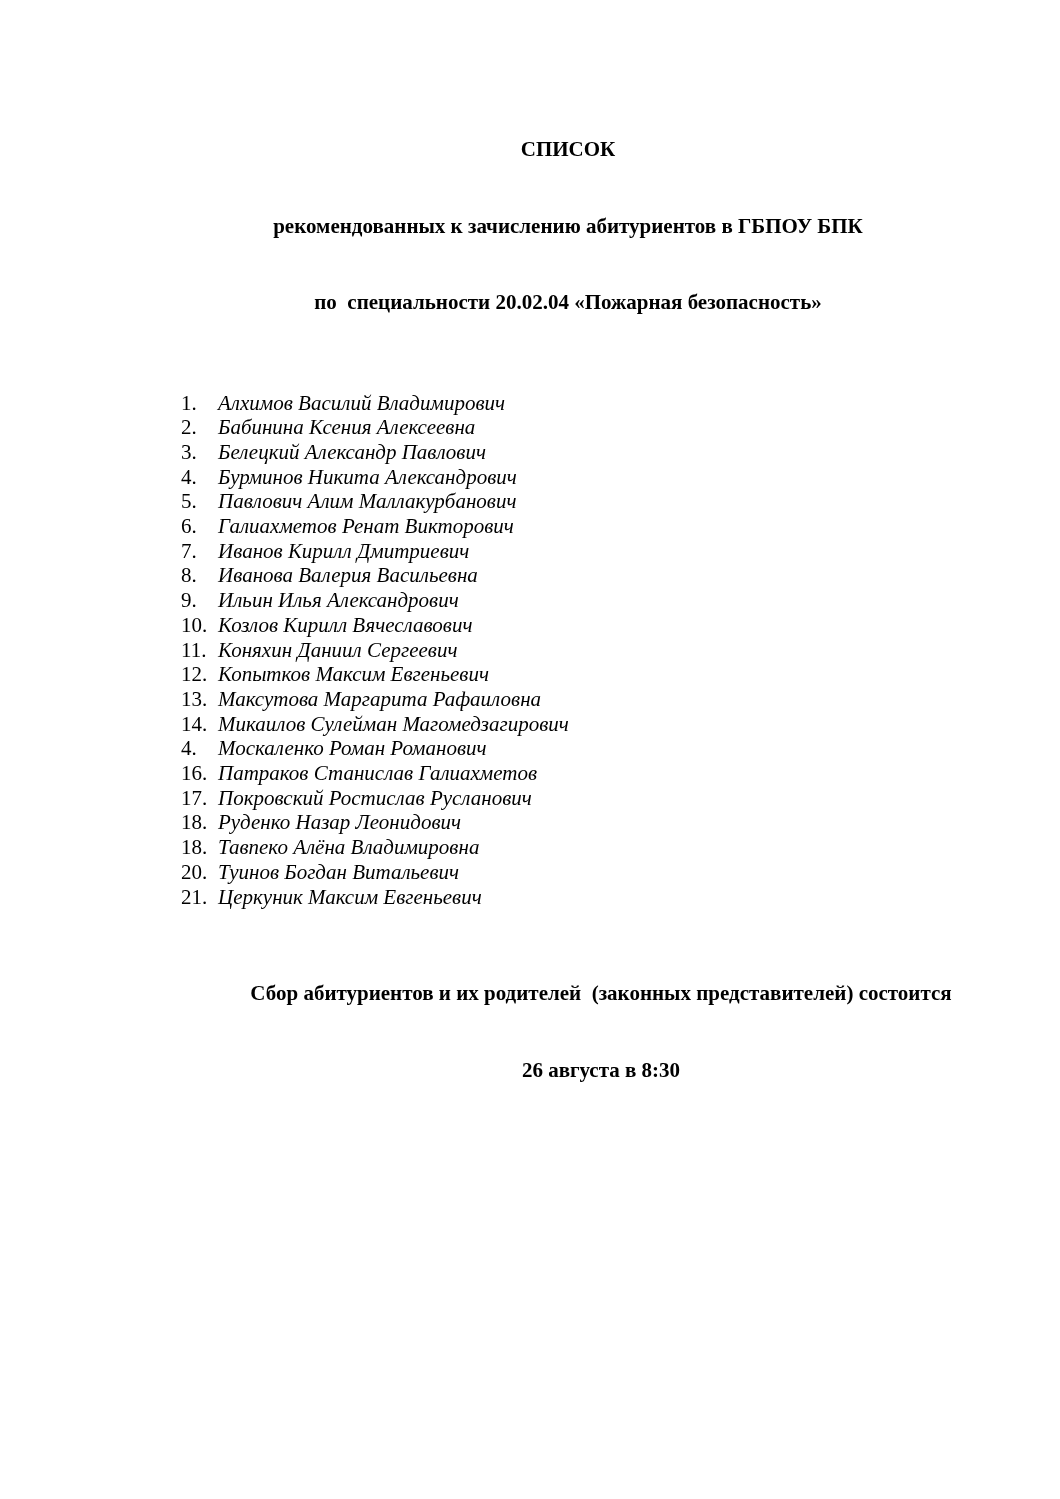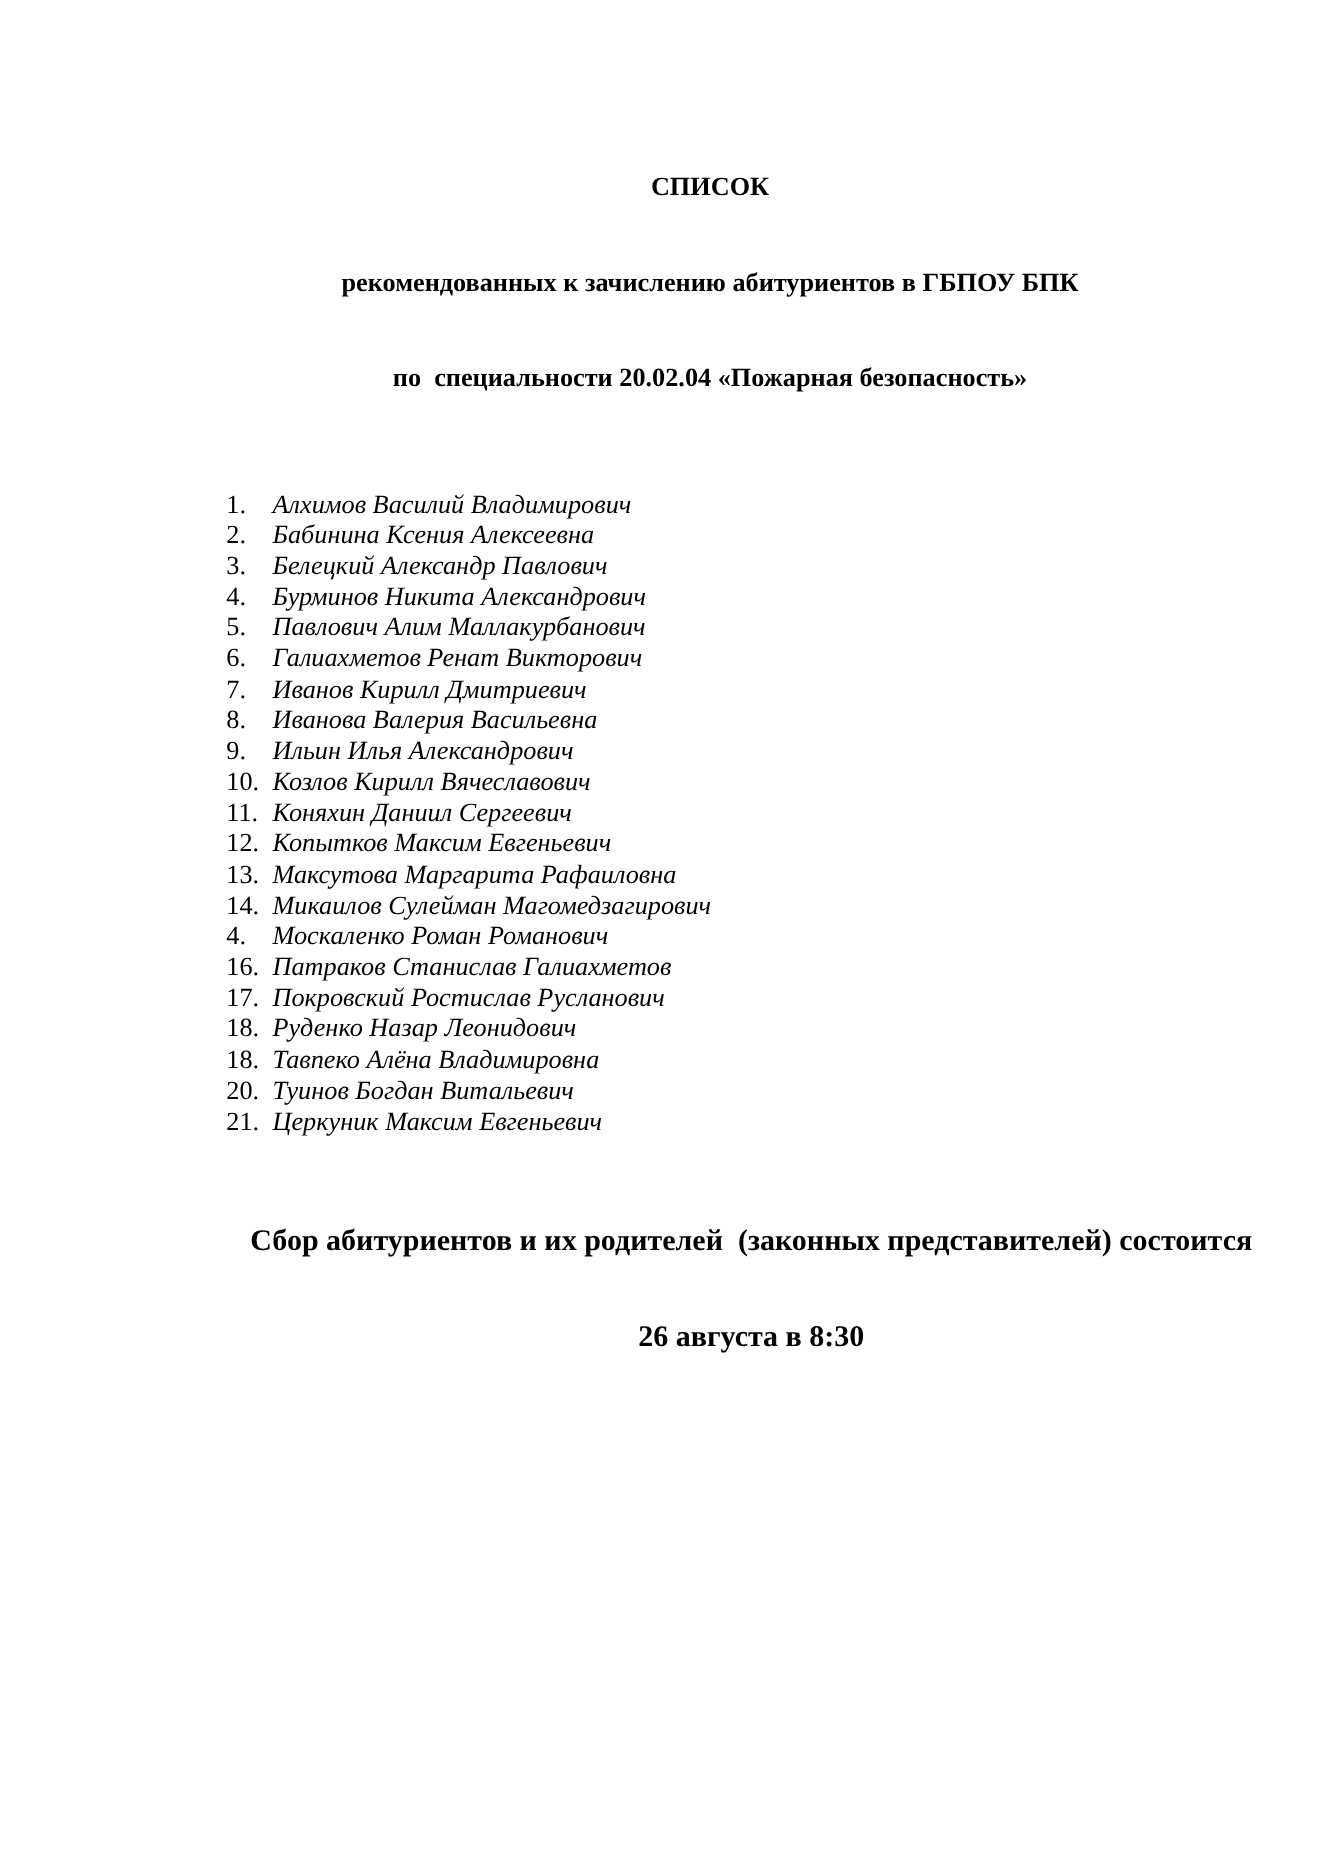--- a/index.html
+++ b/index.html
@@ -44,21 +44,21 @@
     width: 37px;
   }
   ol.applicants .nm {
     flex: 1 1 auto;
     font-style: italic;
   }
   .notice-block {
     margin: 21px 0 0 142px;      
     text-align: center;
     font-weight: bold;
-    font-size: 24px;
+    font-size: 21px;
     line-height: 25.5px;
     white-space: pre-wrap;       
   }
 </style>
 </head>
 <body>
 
 <div class="page">
 
   <div class="title-block">

